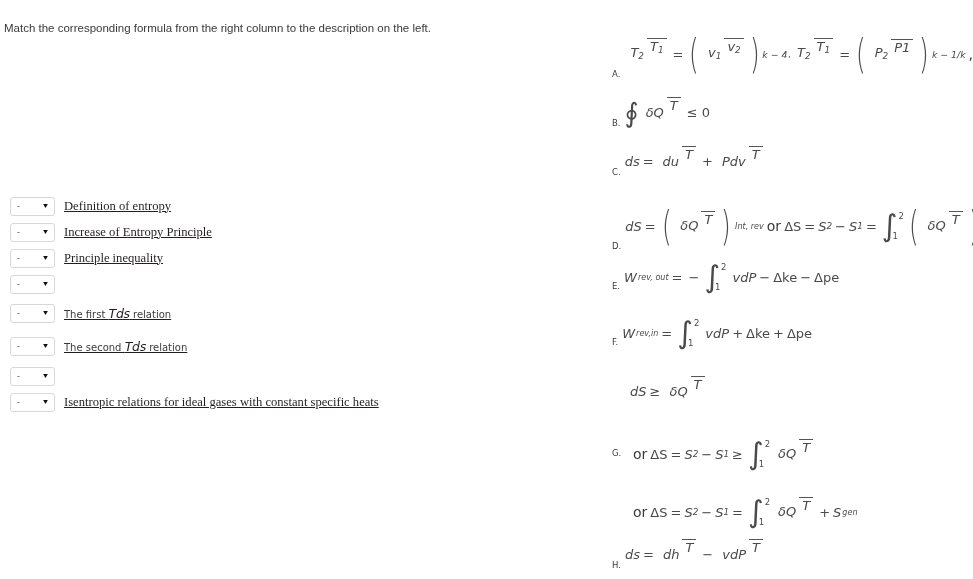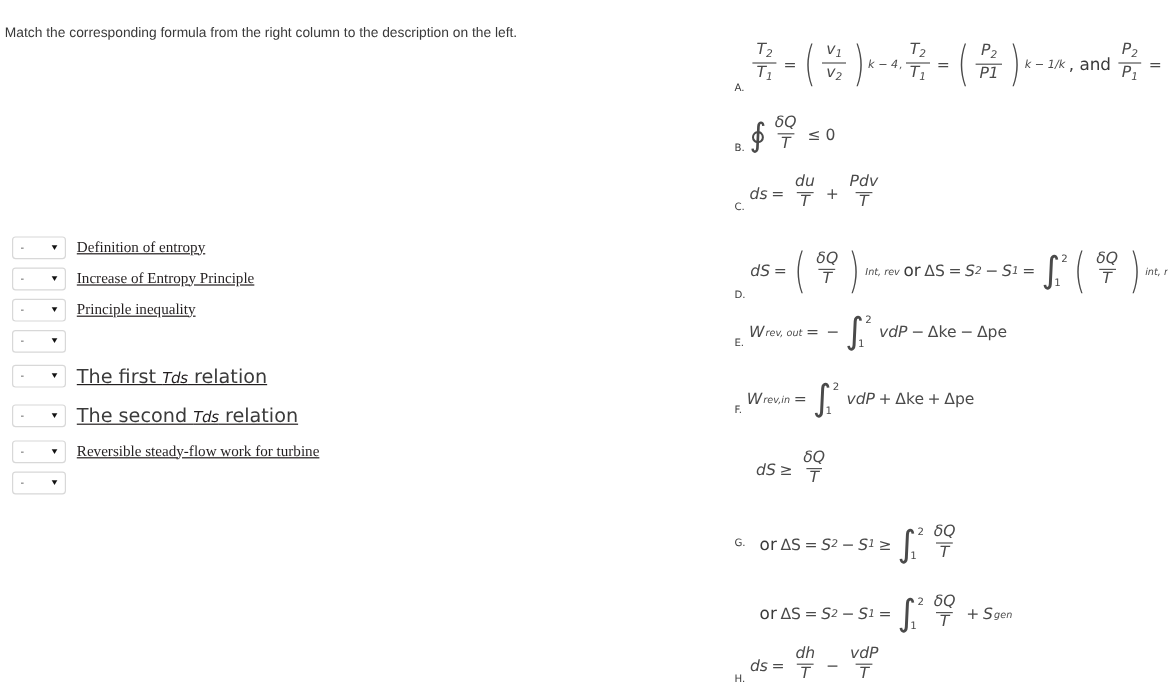--- a/index.html
+++ b/index.html
@@ -77,21 +77,21 @@
     text-decoration: underline;
   }
   .tds {
     font-family: "DejaVu Sans", sans-serif;
     font-style: italic;
     font-size: 12.6px;
     letter-spacing: -0.3px;
   }
   .sans-lbl {
     font-family: "DejaVu Sans", sans-serif;
-    font-size: 16px;
+    font-size: 10px;
     color: #3a3a3a;
   }
 
   
   .formula-col {
     position: absolute;
     left: 608px;
     top: 0;
     width: 365px;
     height: 579px;
@@ -115,29 +115,29 @@
     color: #4a4a4a;
     font-style: italic;
     white-space: nowrap;
     display: flex;
     align-items: center;
   }
 
   
   .frac {
     display: inline-flex;
-    flex-direction: column;
+    flex-direction: row;
     align-items: center;
     vertical-align: middle;
     margin: 0 3px;
     line-height: 1.05;
   }
   .frac .num { padding: 0 3px; }
   .frac .den {
-    padding: 4px 3px;
+    padding: 16px 3px;
     border-top: 1px solid #555;
     margin-top: 1px;
     padding-top: 1px;
   }
 
   .paren {
     display: inline-flex;
     align-items: center;
     font-size: 34px;
     font-style: normal;
@@ -260,28 +260,28 @@
       <span class="dd-caret">▼</span>
     </div>
     <div class="match-label"><span class="sans-lbl">The second </span><span class="tds">Tds</span><span class="sans-lbl"> relation</span></div>
   </div>
 
   <div class="match-row">
     <div class="dropdown">
       <span class="dd-value">-</span>
       <span class="dd-caret">▼</span>
     </div>
-    <div class="match-label"><span>Reversible steady-flow work for turbine</span></div>
   </div>
 
   <div class="match-row">
     <div class="dropdown">
       <span class="dd-value">-</span>
       <span class="dd-caret">▼</span>
     </div>
+    <div class="match-label"><span>Isentropic relations for ideal gases with constant specific heats</span></div>
   </div>
 
 </div>
 
 <div class="formula-col">
 
   <div class="f-item" style="top:28px; left:4px;">
     <span class="f-tag">A.</span>
     <span class="f-body">
       <span class="frac">

